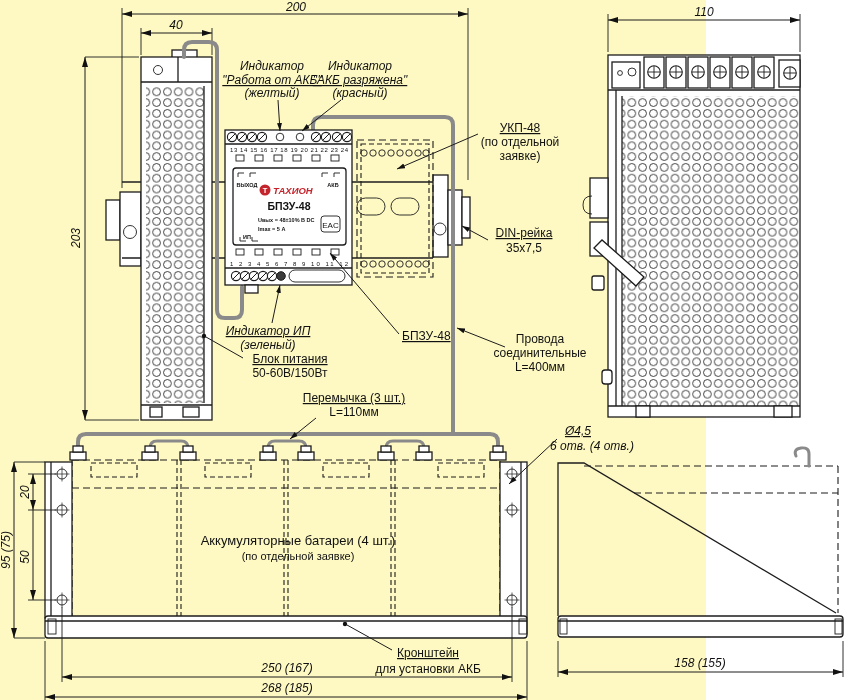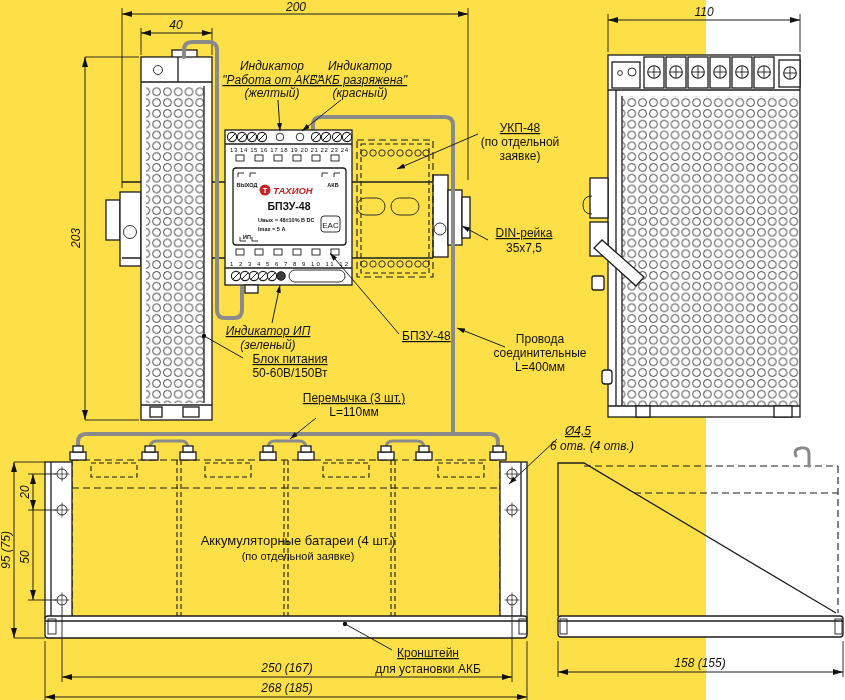--- a/index.html
+++ b/index.html
@@ -1,16 +1,16 @@
 <!DOCTYPE html>
 <html><head>
 <meta charset="utf-8">
 <style>
   html,body { margin:0; padding:0; background:#fff; }
-  .stage { width:706px; height:700px; position:relative; background:#fde047; }
+  .stage { width:706px; height:700px; position:relative; background:#fef9c3; }
   svg { display:block; }
   text { font-family:"Liberation Sans", sans-serif; }
   .ln   { stroke:#1c1c1c; stroke-width:1.3; fill:none; }
   .lnw  { stroke:#1c1c1c; stroke-width:1.3; fill:#fff; }
   .thin { stroke:#1c1c1c; stroke-width:0.9; fill:none; }
   .dash { stroke:#1c1c1c; stroke-width:1.1; fill:none; stroke-dasharray:7 4; }
   .dashw{ stroke:#1c1c1c; stroke-width:1.1; fill:none; stroke-dasharray:5 3; }
   .dim  { stroke:#1c1c1c; stroke-width:1; fill:none; }
   .lead { stroke:#1c1c1c; stroke-width:1; fill:none; }
   .wire { stroke:#8a8a8a; stroke-width:4; fill:none; stroke-linecap:round; stroke-linejoin:round; }

